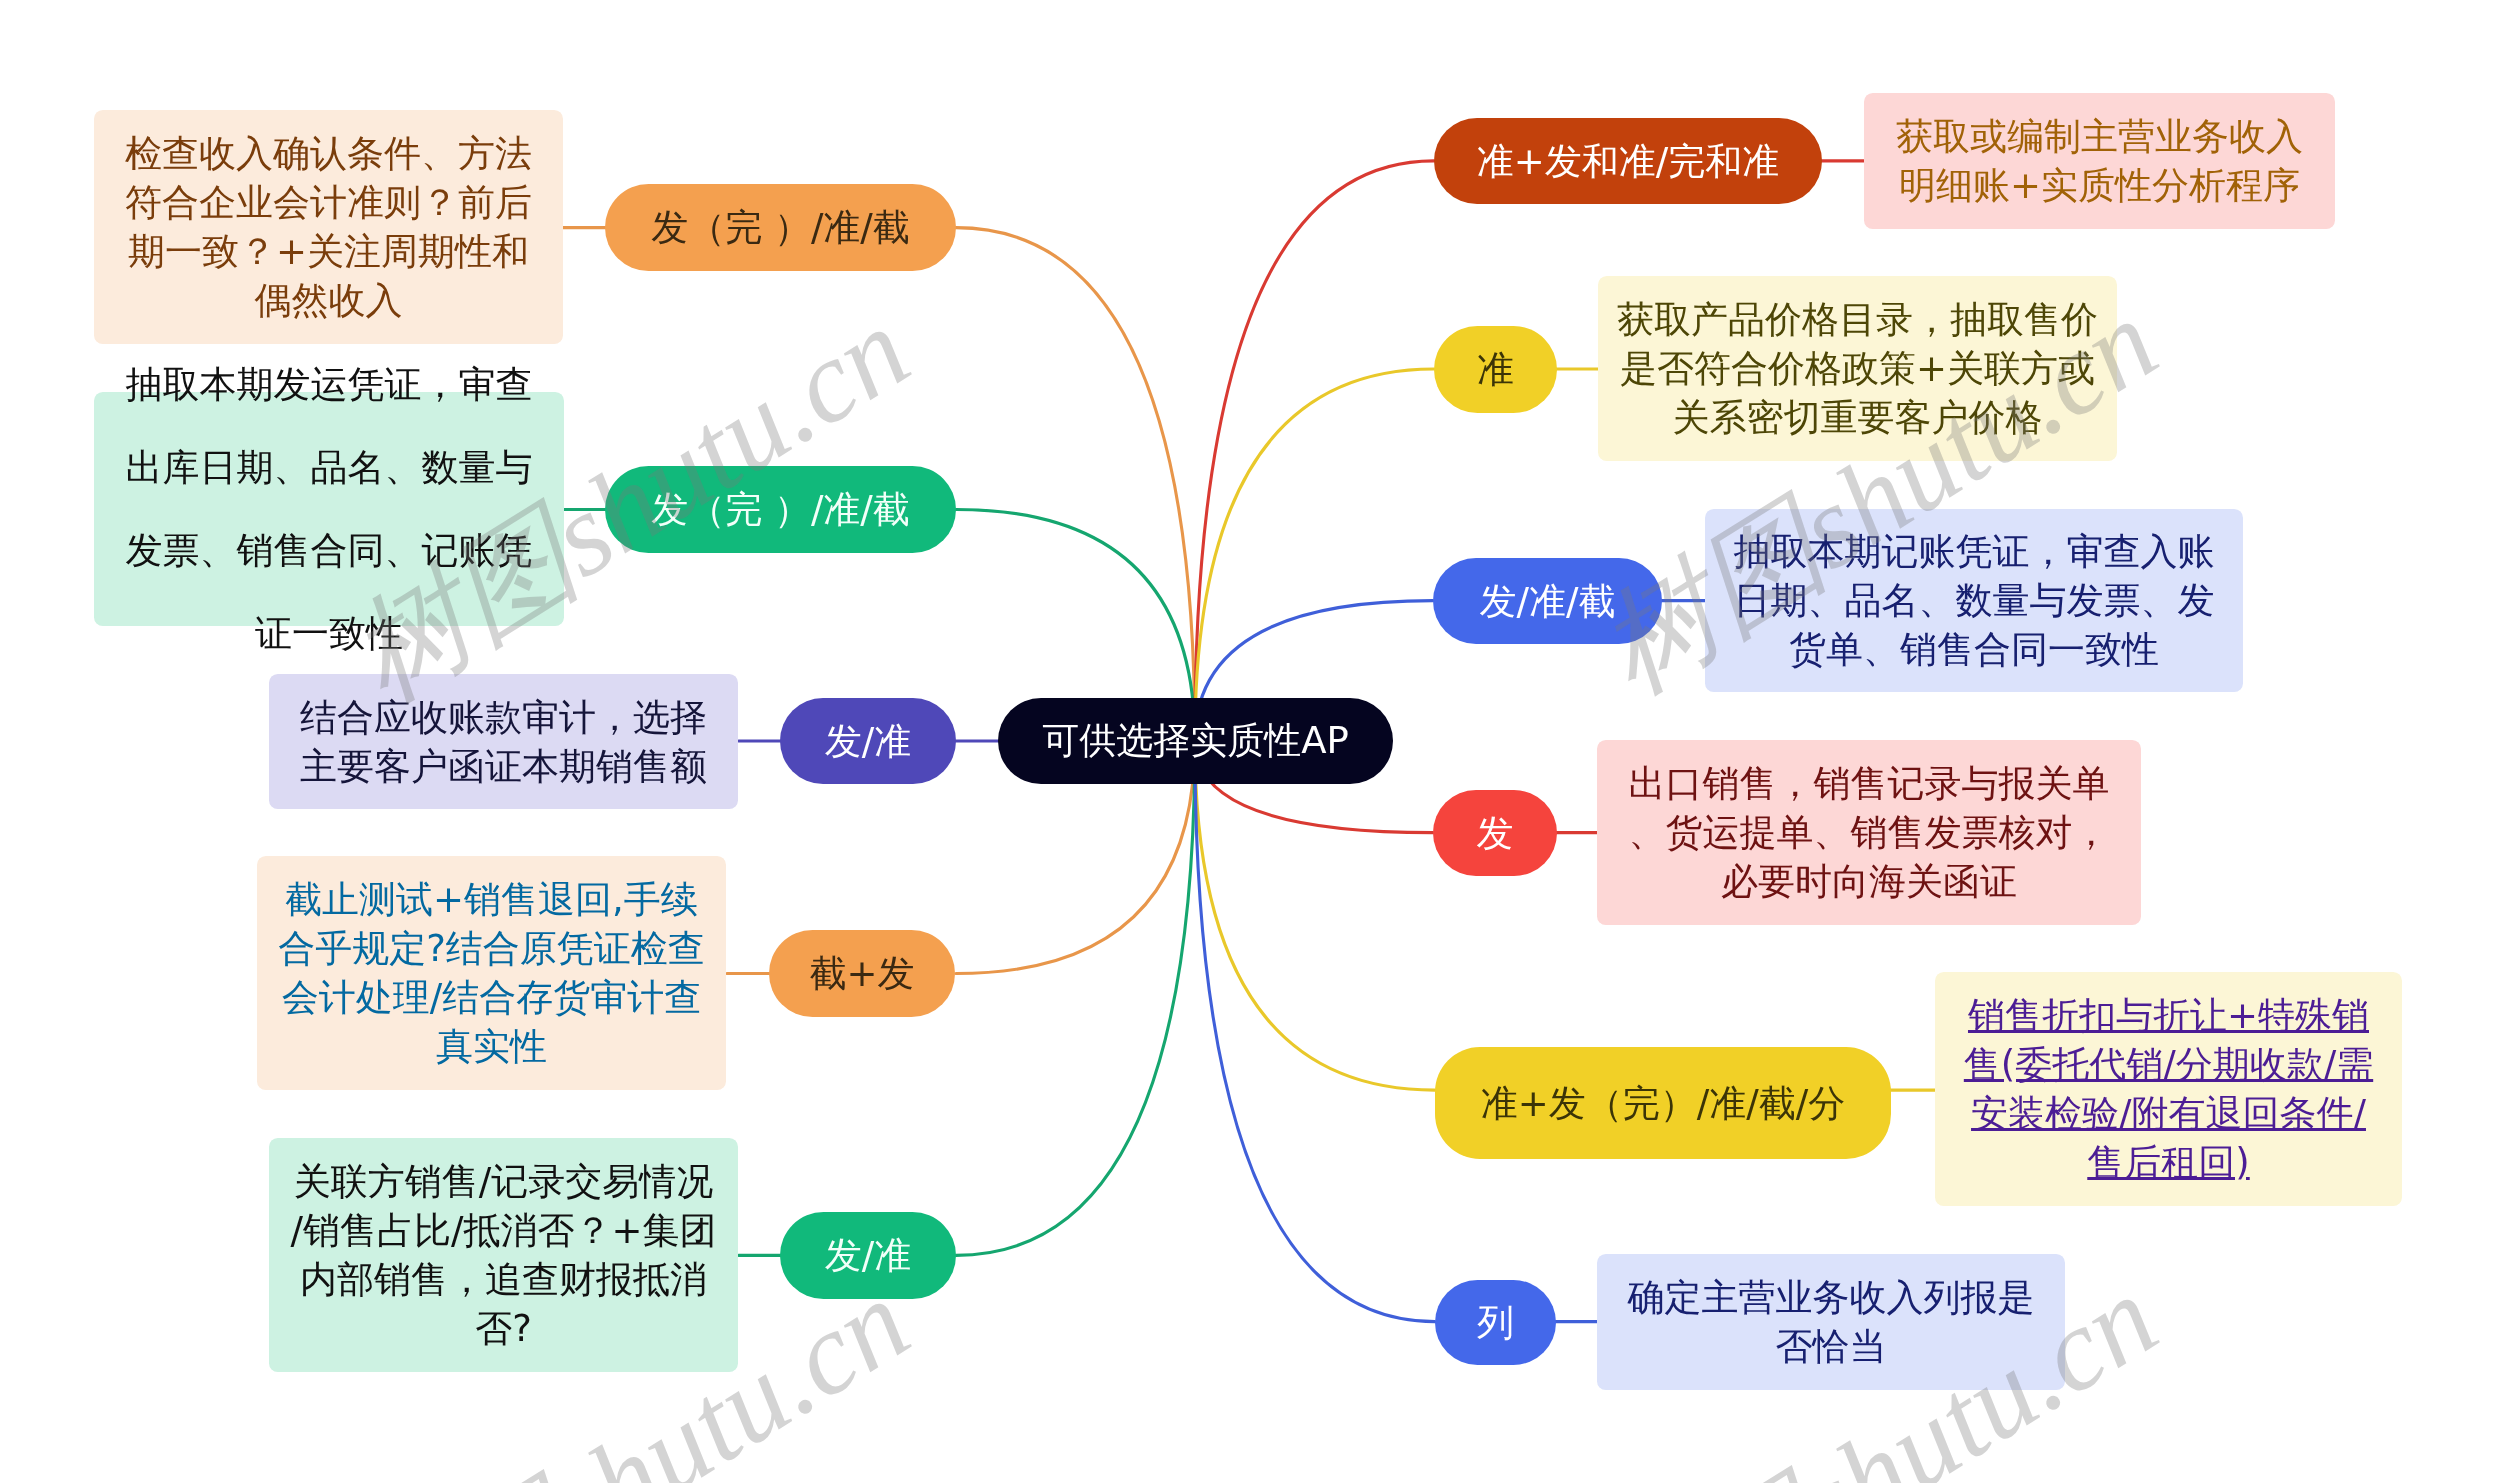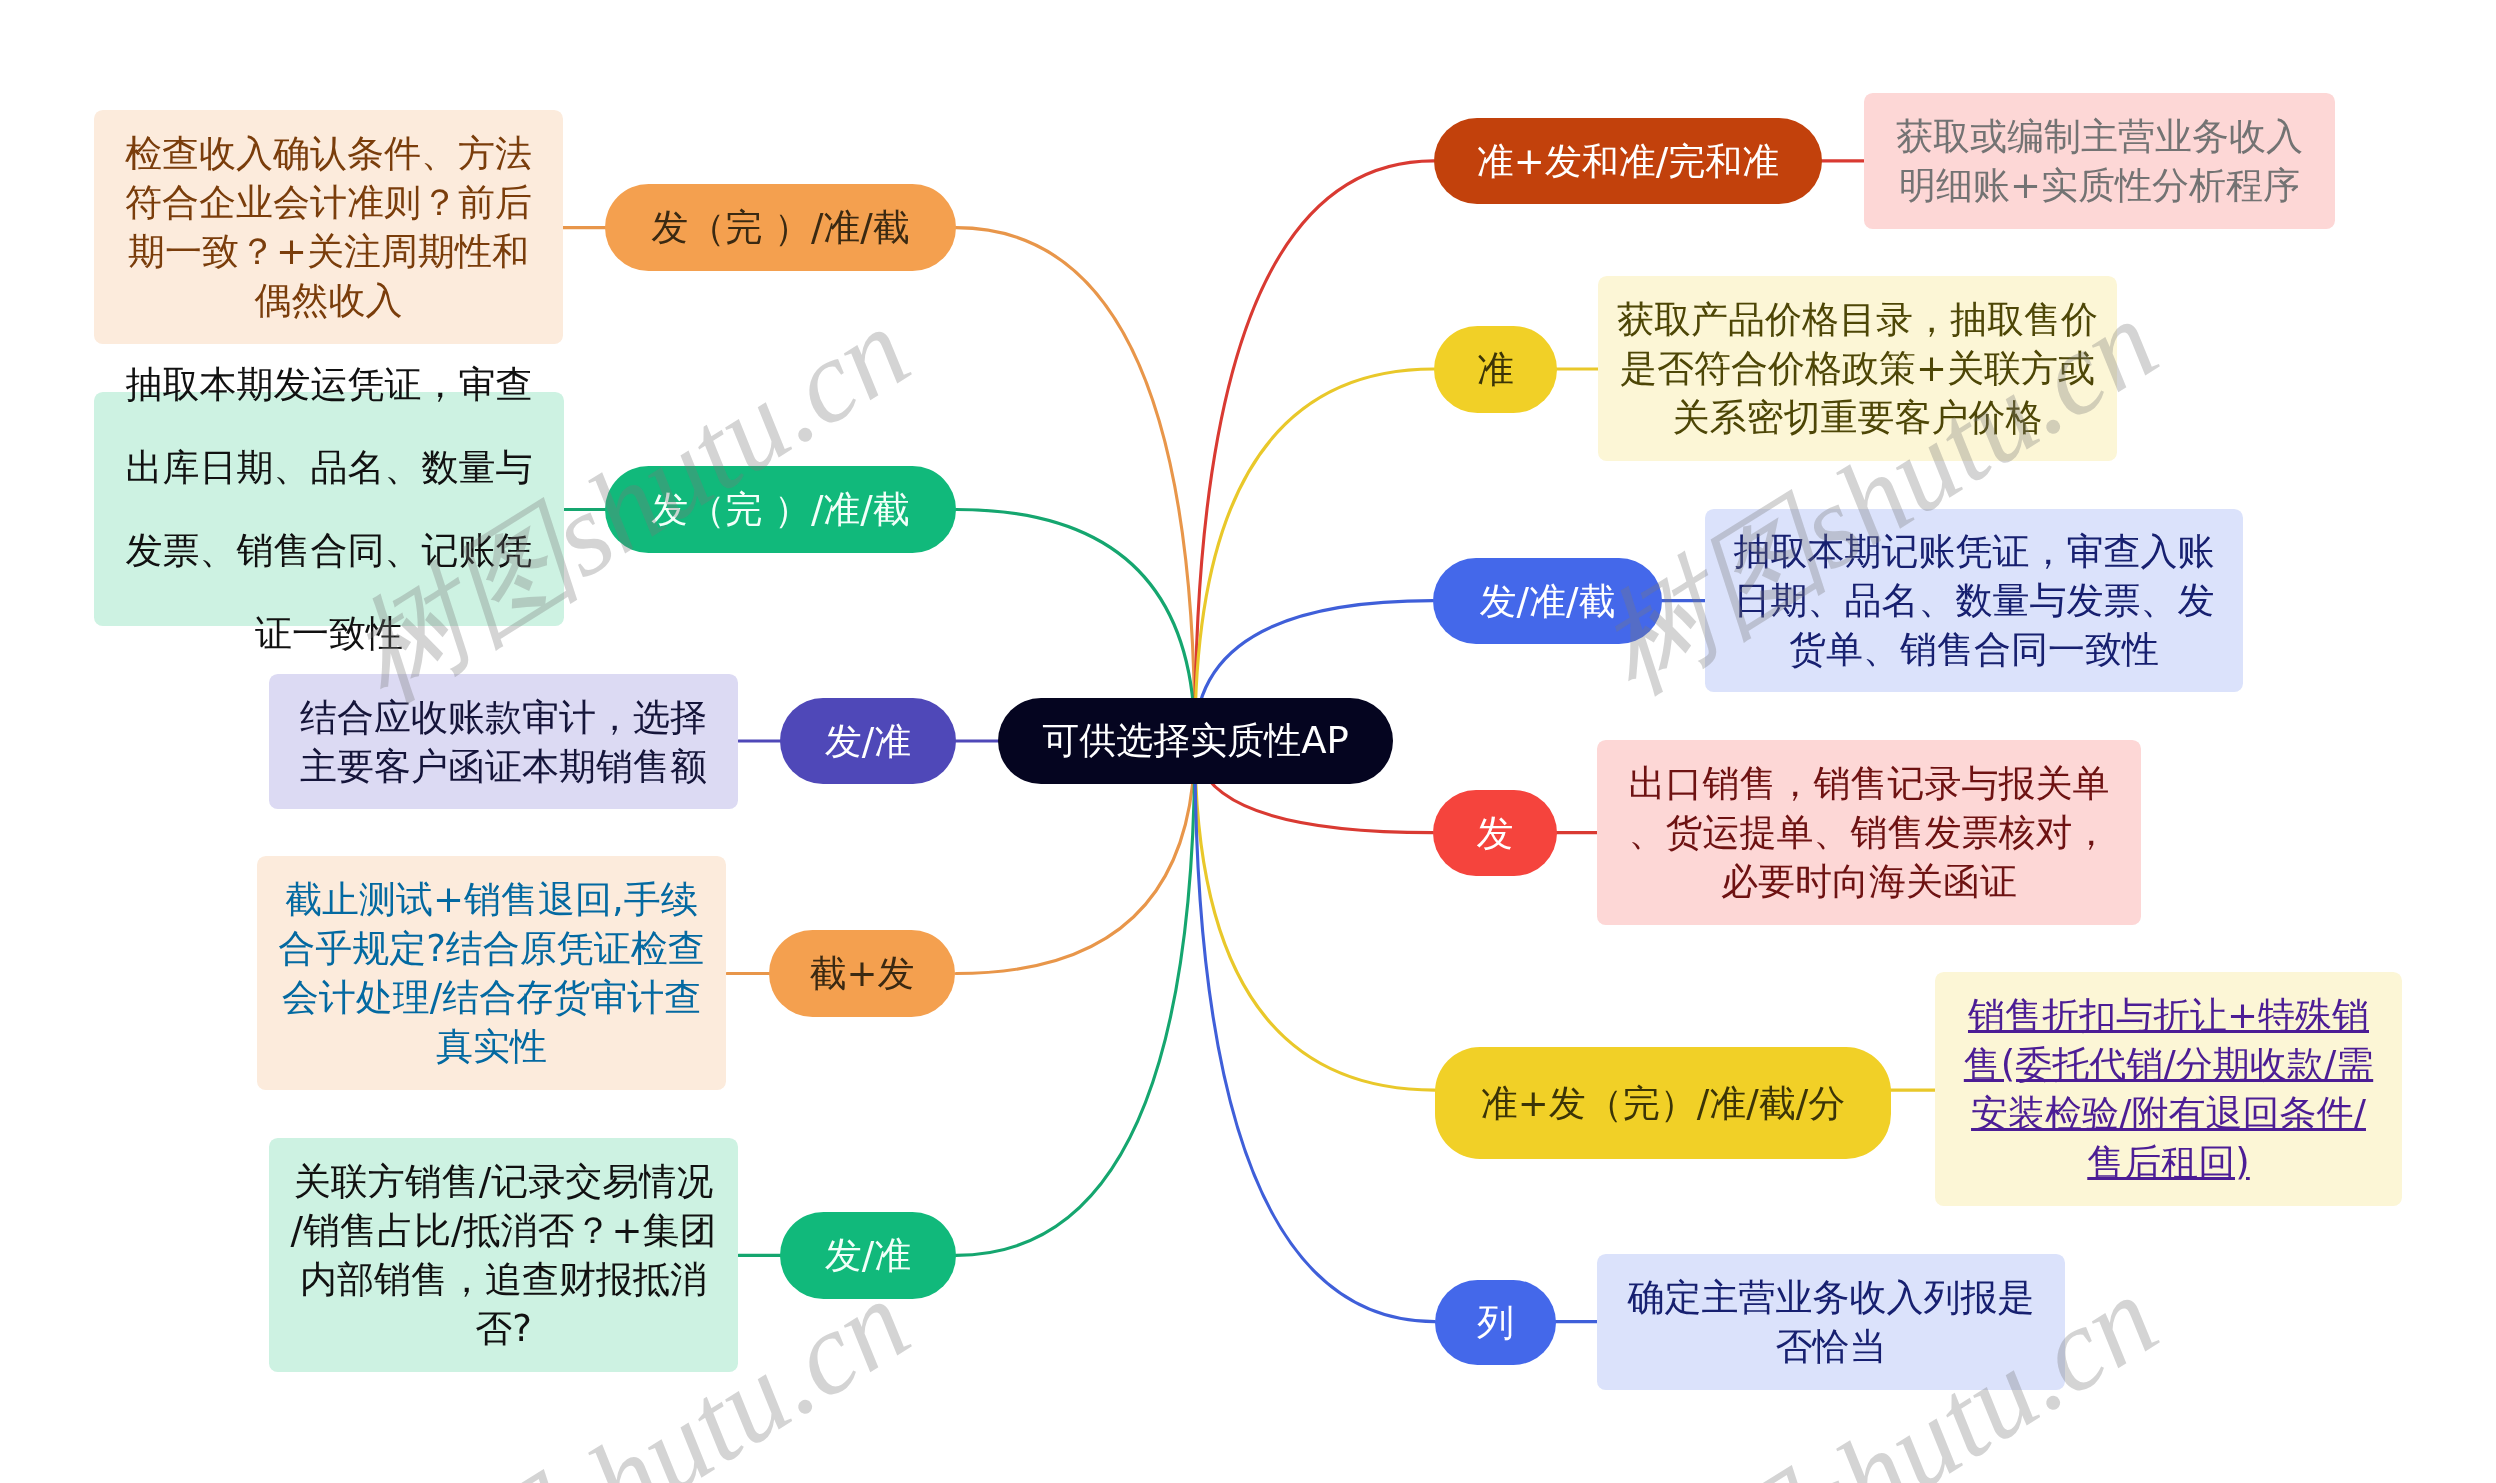--- a/index.html
+++ b/index.html
@@ -105,21 +105,21 @@
   <div class="detail" style="left: 269px; top: 1138px; width: 469px; height: 234px; background: rgb(205, 242, 226); color: rgb(17, 17, 17);">
     <div class="ln">关联方销售/记录交易情况</div>
     <div class="ln">/销售占比/抵消否？+集团</div>
     <div class="ln">内部销售，追查财报抵消</div>
     <div class="ln">否?</div>
   </div>
 
   <div class="pill" style="left: 1434px; top: 118px; width: 388px; height: 86px; background: #c2410c; color: rgb(255, 255, 255);">
     <span>准+发和准/完和准</span>
   </div>
-  <div class="detail" style="left: 1864px; top: 93px; width: 471px; height: 136px; background: rgb(253, 215, 214); color: #737373;">
+  <div class="detail" style="left: 1864px; top: 93px; width: 471px; height: 136px; background: rgb(253, 215, 214); color: #a16207;">
     <div class="ln">获取或编制主营业务收入</div>
     <div class="ln">明细账+实质性分析程序</div>
   </div>
 
   <div class="pill" style="left: 1434px; top: 326px; width: 123px; height: 87px; background: rgb(241, 208, 39); color: rgb(59, 52, 7);">
     <span>准</span>
   </div>
   <div class="detail" style="left: 1598px; top: 276px; width: 519px; height: 185px; background: rgb(252, 246, 214); color: rgb(77, 70, 6);">
     <div class="ln">获取产品价格目录，抽取售价</div>
     <div class="ln">是否符合价格政策+关联方或</div>

